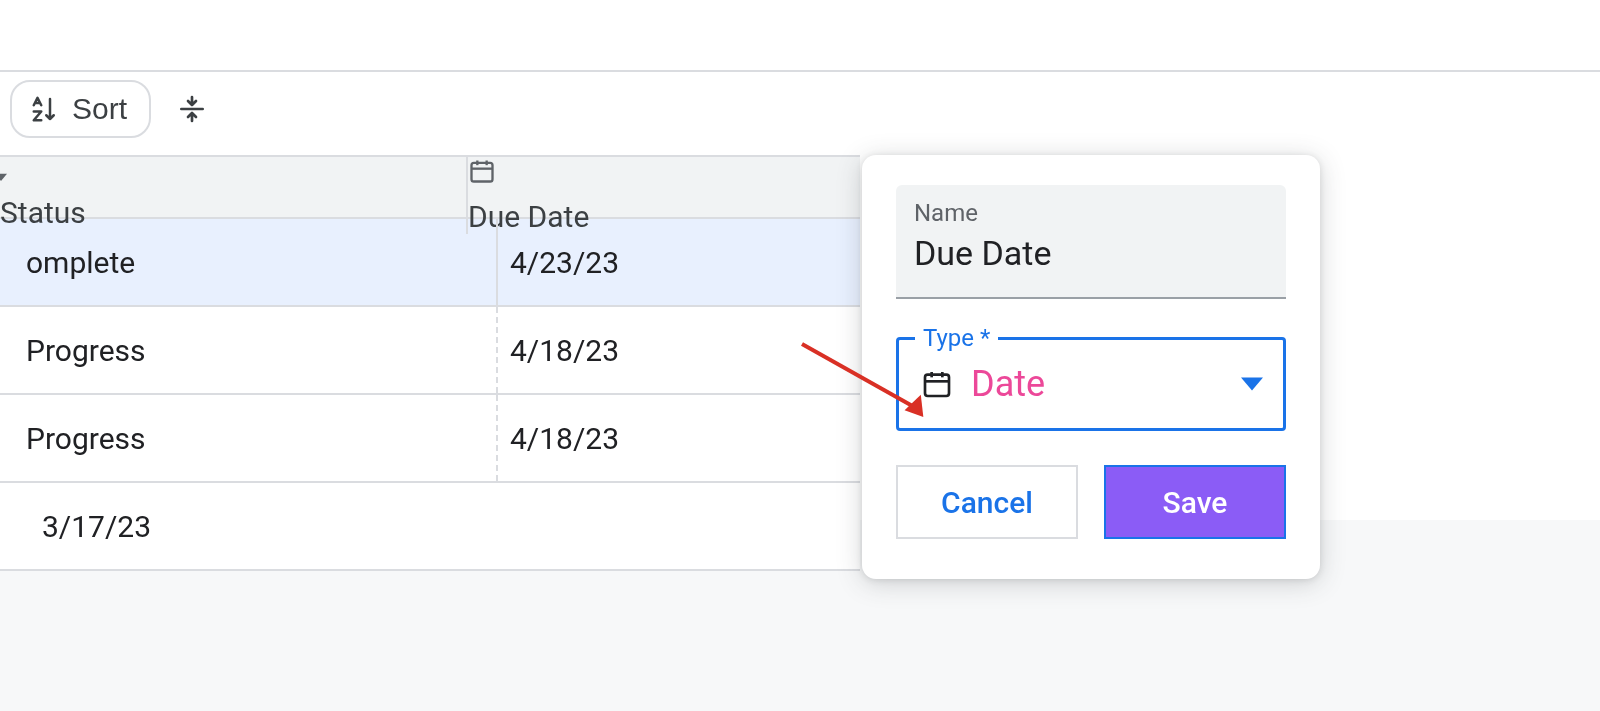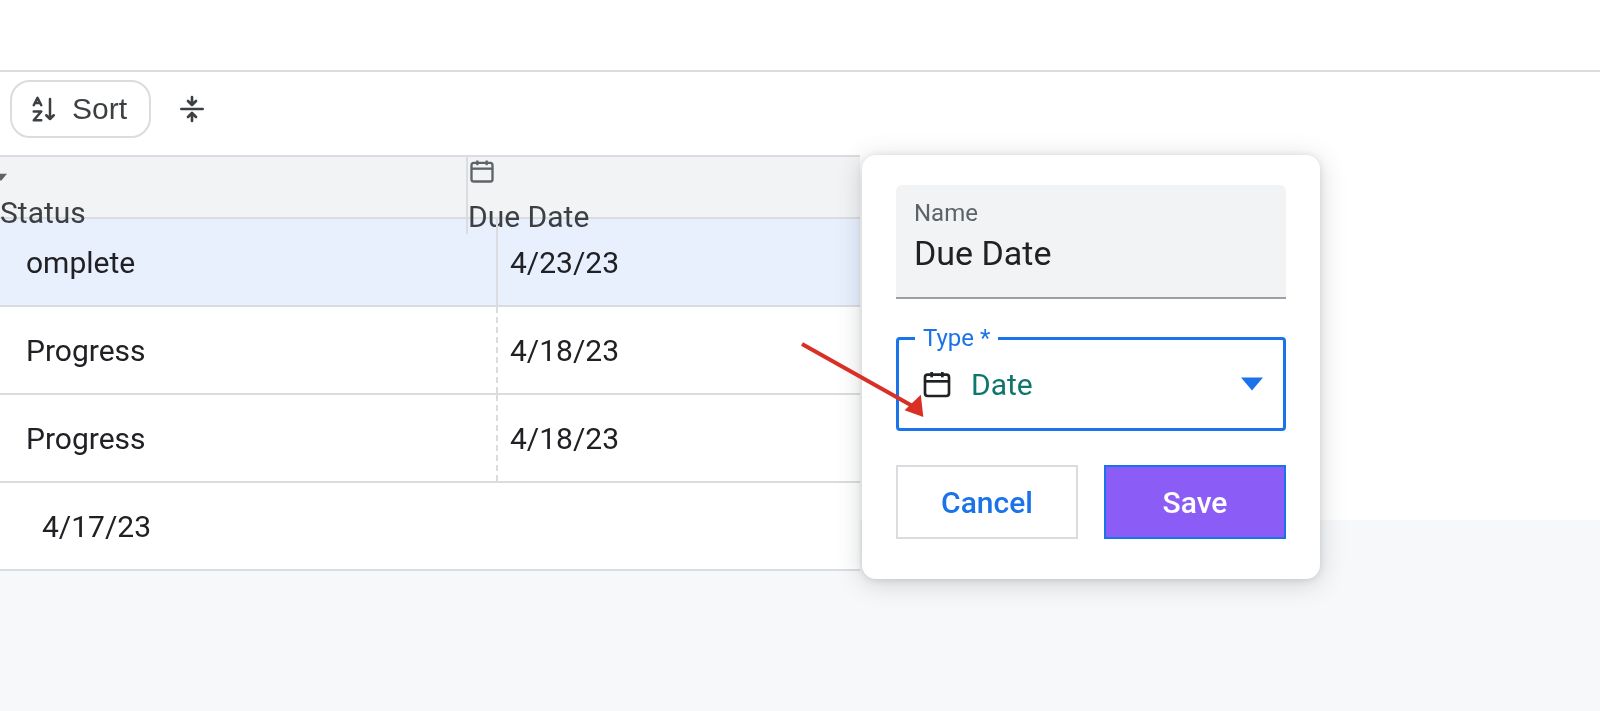--- a/index.html
+++ b/index.html
@@ -164,22 +164,22 @@
   .type-field .floating-label {
     position: absolute;
     top: -16px;
     left: 16px;
     padding: 0 8px;
     background: #fff;
     color: #1a73e8;
     font-size: 24px;
   }
   .type-field .value {
-    font-size: 30px;
-    color: #0f766e;
+    font-size: 36px;
+    color: #ec4899;
     flex:1;
   }
   .type-field .caret {
     color:#1a73e8;
   }
 
   .actions {
     display:flex;
     gap: 26px;
     margin-top: 34px;
@@ -289,21 +289,21 @@
         <div class="row">
           <div class="cell status col-sep">
             <span>Progress</span>
           </div>
           <div class="cell date">
             <span>4/18/23</span>
           </div>
         </div>
         <div class="row">
           <div class="cell date">
-            <span>4/17/23</span>
+            <span>3/17/23</span>
           </div>
         </div>
       </div>
   </div>
 
   <div class="card">
     <div class="name-field">
       <div class="label">Name</div>
       <div class="value">Due Date</div>
     </div>

